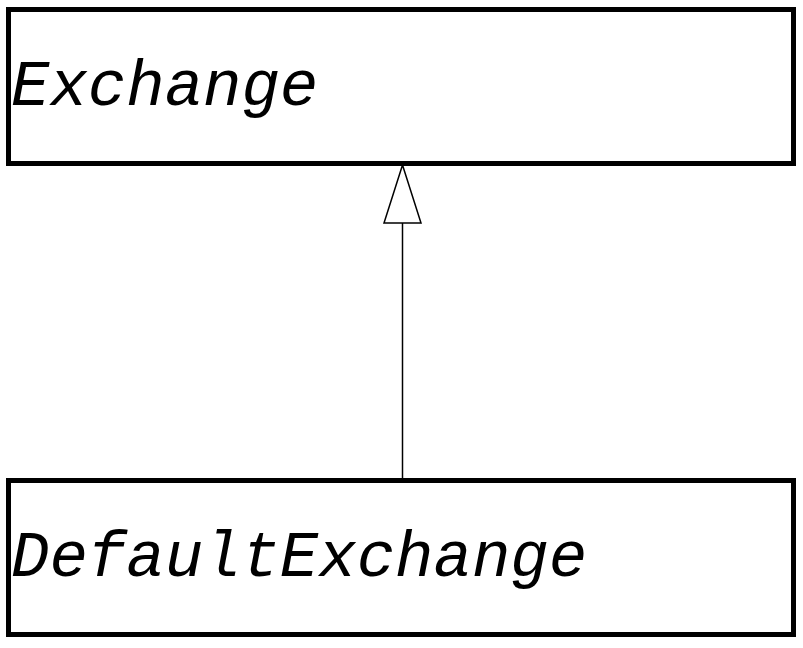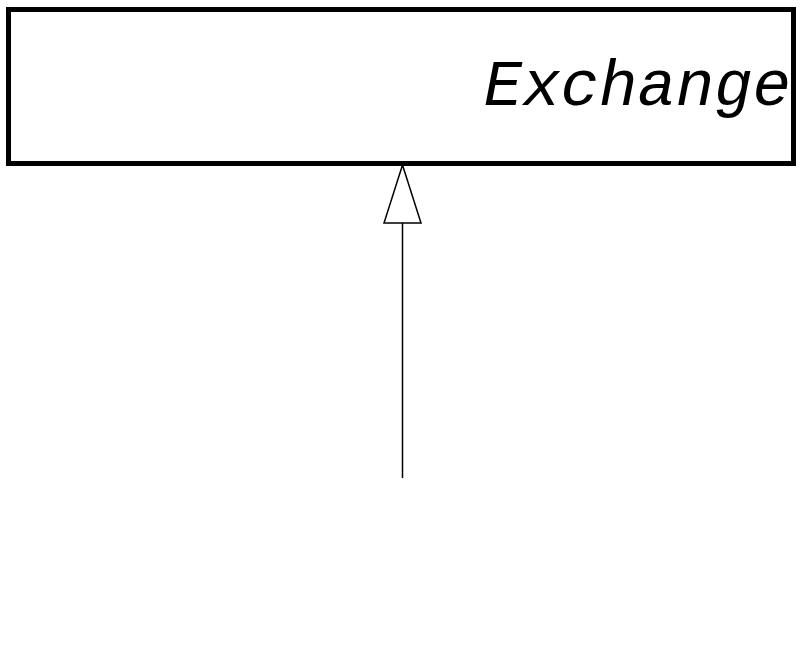--- a/index.html
+++ b/index.html
@@ -24,21 +24,21 @@
   .class-node {
     position: absolute;
     left: 6px;
     width: 790px;
     height: 159px;
     box-sizing: border-box;
     border: 5px solid #000000;
     background: #ffffff;
     display: flex;
     align-items: center;
-    justify-content: flex-end;
+    justify-content: flex-start;
     z-index: 2;
   }
   .class-node--parent {
     top: 7px;
   }
   .class-node--child {
     top: 478px;
   }
   .class-label {
     font-family: "Liberation Mono", monospace;
@@ -66,14 +66,17 @@
 
   <svg class="edge-layer" width="803" height="648" viewBox="0 0 803 648" xmlns="http://www.w3.org/2000/svg">
     <line x1="402.5" y1="223" x2="402.5" y2="478" stroke-width="1.5" stroke="#000000"></line>
     <polygon points="402.5,165 384,223 421,223" fill="#ffffff" stroke-width="1.5" stroke="#000000"></polygon>
   </svg>
 
   <div class="class-node class-node--parent">
     <span class="class-label">Exchange</span>
   </div>
 
+  <div class="class-node class-node--child">
+    <span class="class-label">DefaultExchange</span>
+  </div>
 
 </div>
 
 </body></html>

